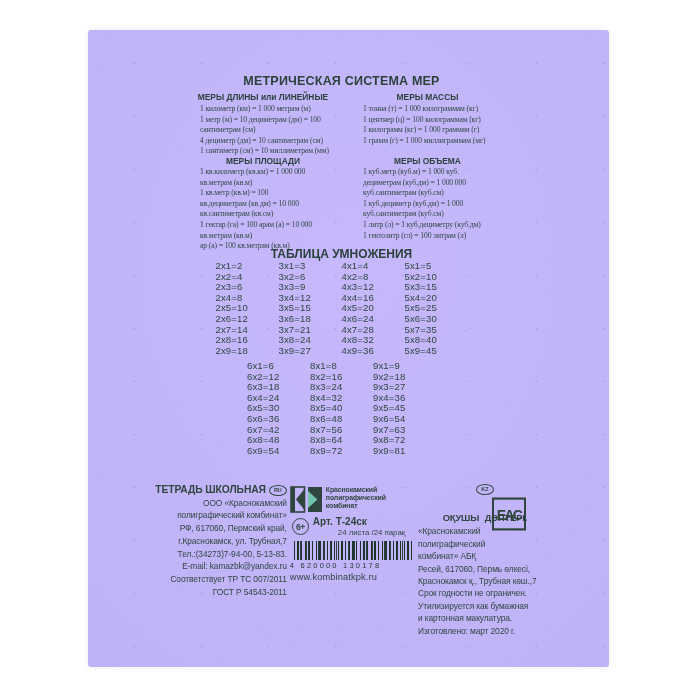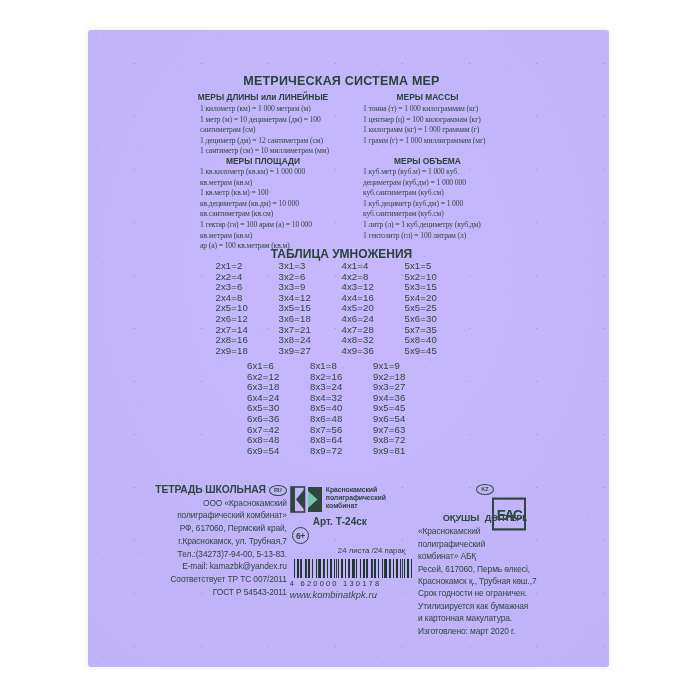--- a/index.html
+++ b/index.html
@@ -50,30 +50,30 @@
   .f-center { width:126px; padding-top:2px; }
   .logo-row { display:flex; gap:3px; align-items:flex-start; }
   .logo-txt { font-size:6.9px; font-weight:700; line-height:8.2px; letter-spacing:-.1px; }
   .art-row { display:flex; align-items:center; gap:4px; margin-top:3px; margin-left:2px; }
   .age-badge {
     width:15px; height:15px; border:1.4px solid #2e463d; border-radius:50%;
     display:flex; align-items:center; justify-content:center;
     font-size:8.5px; font-weight:700; flex:0 0 auto; letter-spacing:-.5px;
   }
   .art-txt .art { font-size:10px; font-weight:700; }
-  .art-txt .sheets { font-size:7.8px; margin-top:19px;padding-left:25px; }
+  .art-txt .sheets { font-size:7.8px; margin-top:1px;padding-left:25px; }
   .barcode { margin-top:4px; width:122px; }
   .bars {
     height:19px; width:118px; margin-left:4px;
     background:
       repeating-linear-gradient(90deg,#1e352d 0 1px, transparent 1px 3px, #1e352d 3px 5.5px, transparent 5.5px 7px, #1e352d 7px 8px, transparent 8px 11px),
       repeating-linear-gradient(90deg, rgba(30,53,45,.9) 0 1px, transparent 1px 6px);
   }
   .bc-digits { font-size:7.5px; letter-spacing:2.2px; margin-top:1px; color:#1e352d; white-space:nowrap; }
-  .website { font-size:9.3px; margin-top:2px; letter-spacing:.1px;font-style:italic; }
+  .website { font-size:9.3px; margin-top:2px; letter-spacing:.1px; }
   .f-right { position:relative; width:135px; font-size:8.4px; line-height:12.4px; letter-spacing:-.1px; white-space:nowrap; }
   .f-right .l1 { font-size:9.3px; font-weight:700; display:flex; align-items:center; gap:17px; word-spacing:3px; margin-bottom:1px;flex-direction:column; }
   .eac {
     position:absolute; right:26px; top:15px; width:30px; height:26px;
     border:2.5px solid #2e463d; display:flex; align-items:center; justify-content:center;
     font-size:14px; font-weight:700; letter-spacing:-1.5px; transform:scaleY(1.1); color:#2e463d;
   }
   .kk-svg { flex:0 0 auto; }
 </style>
 </head>
@@ -86,21 +86,21 @@
 
     <div class="sec-headers" style="top:62px">
       <div class="hdr hdr-l">МЕРЫ ДЛИНЫ или ЛИНЕЙНЫЕ</div>
       <div class="hdr hdr-r">МЕРЫ МАССЫ</div>
     </div>
     <div class="sec-body" style="top:74px">
       <div class="mcol mcol-l">
           <div>1 километр (км) = 1 000 метрам (м)</div>
           <div>1 метр (м) = 10 дециметрам (дм) = 100</div>
           <div>сантиметрам (см)</div>
-          <div>1 дециметр (дм) = 12 сантиметрам (см)</div>
+          <div>4 дециметр (дм) = 10 сантиметрам (см)</div>
           <div>1 сантиметр (см) = 10 миллиметрам (мм)</div>
         </div>
       <div class="mcol mcol-r">
           <div>1 тонна (т) = 1 000 килограммам (кг)</div>
           <div>1 центнер (ц) = 100 килограммам (кг)</div>
           <div>1 килограмм (кг) = 1 000 граммам (г)</div>
           <div>1 грамм (г) = 1 000 миллиграммам (мг)</div>
         </div>
     </div>
 

